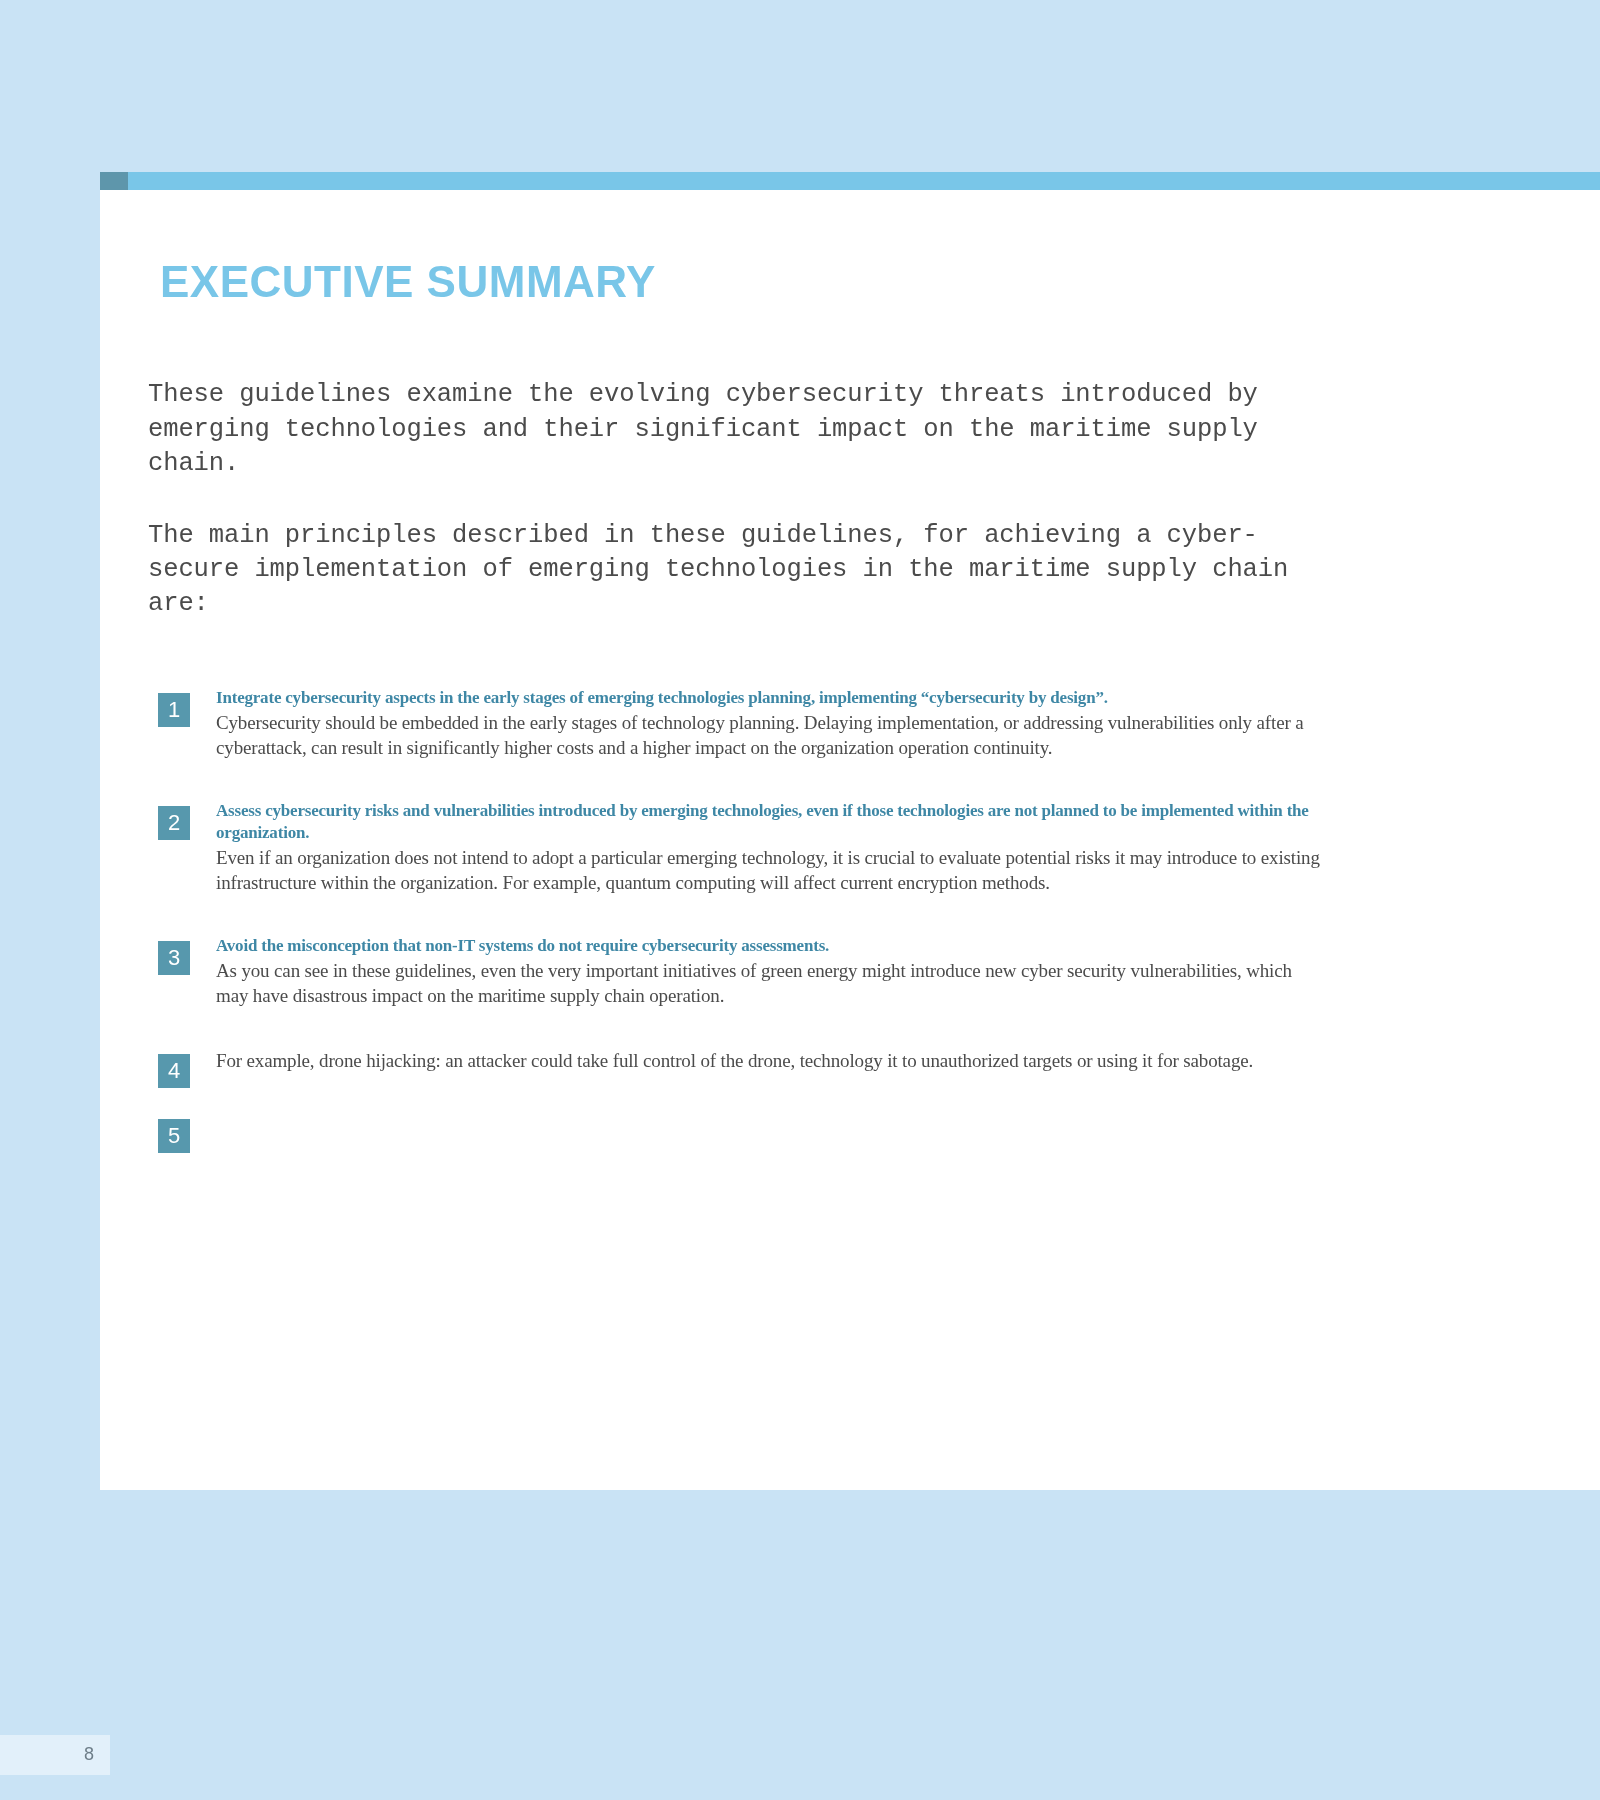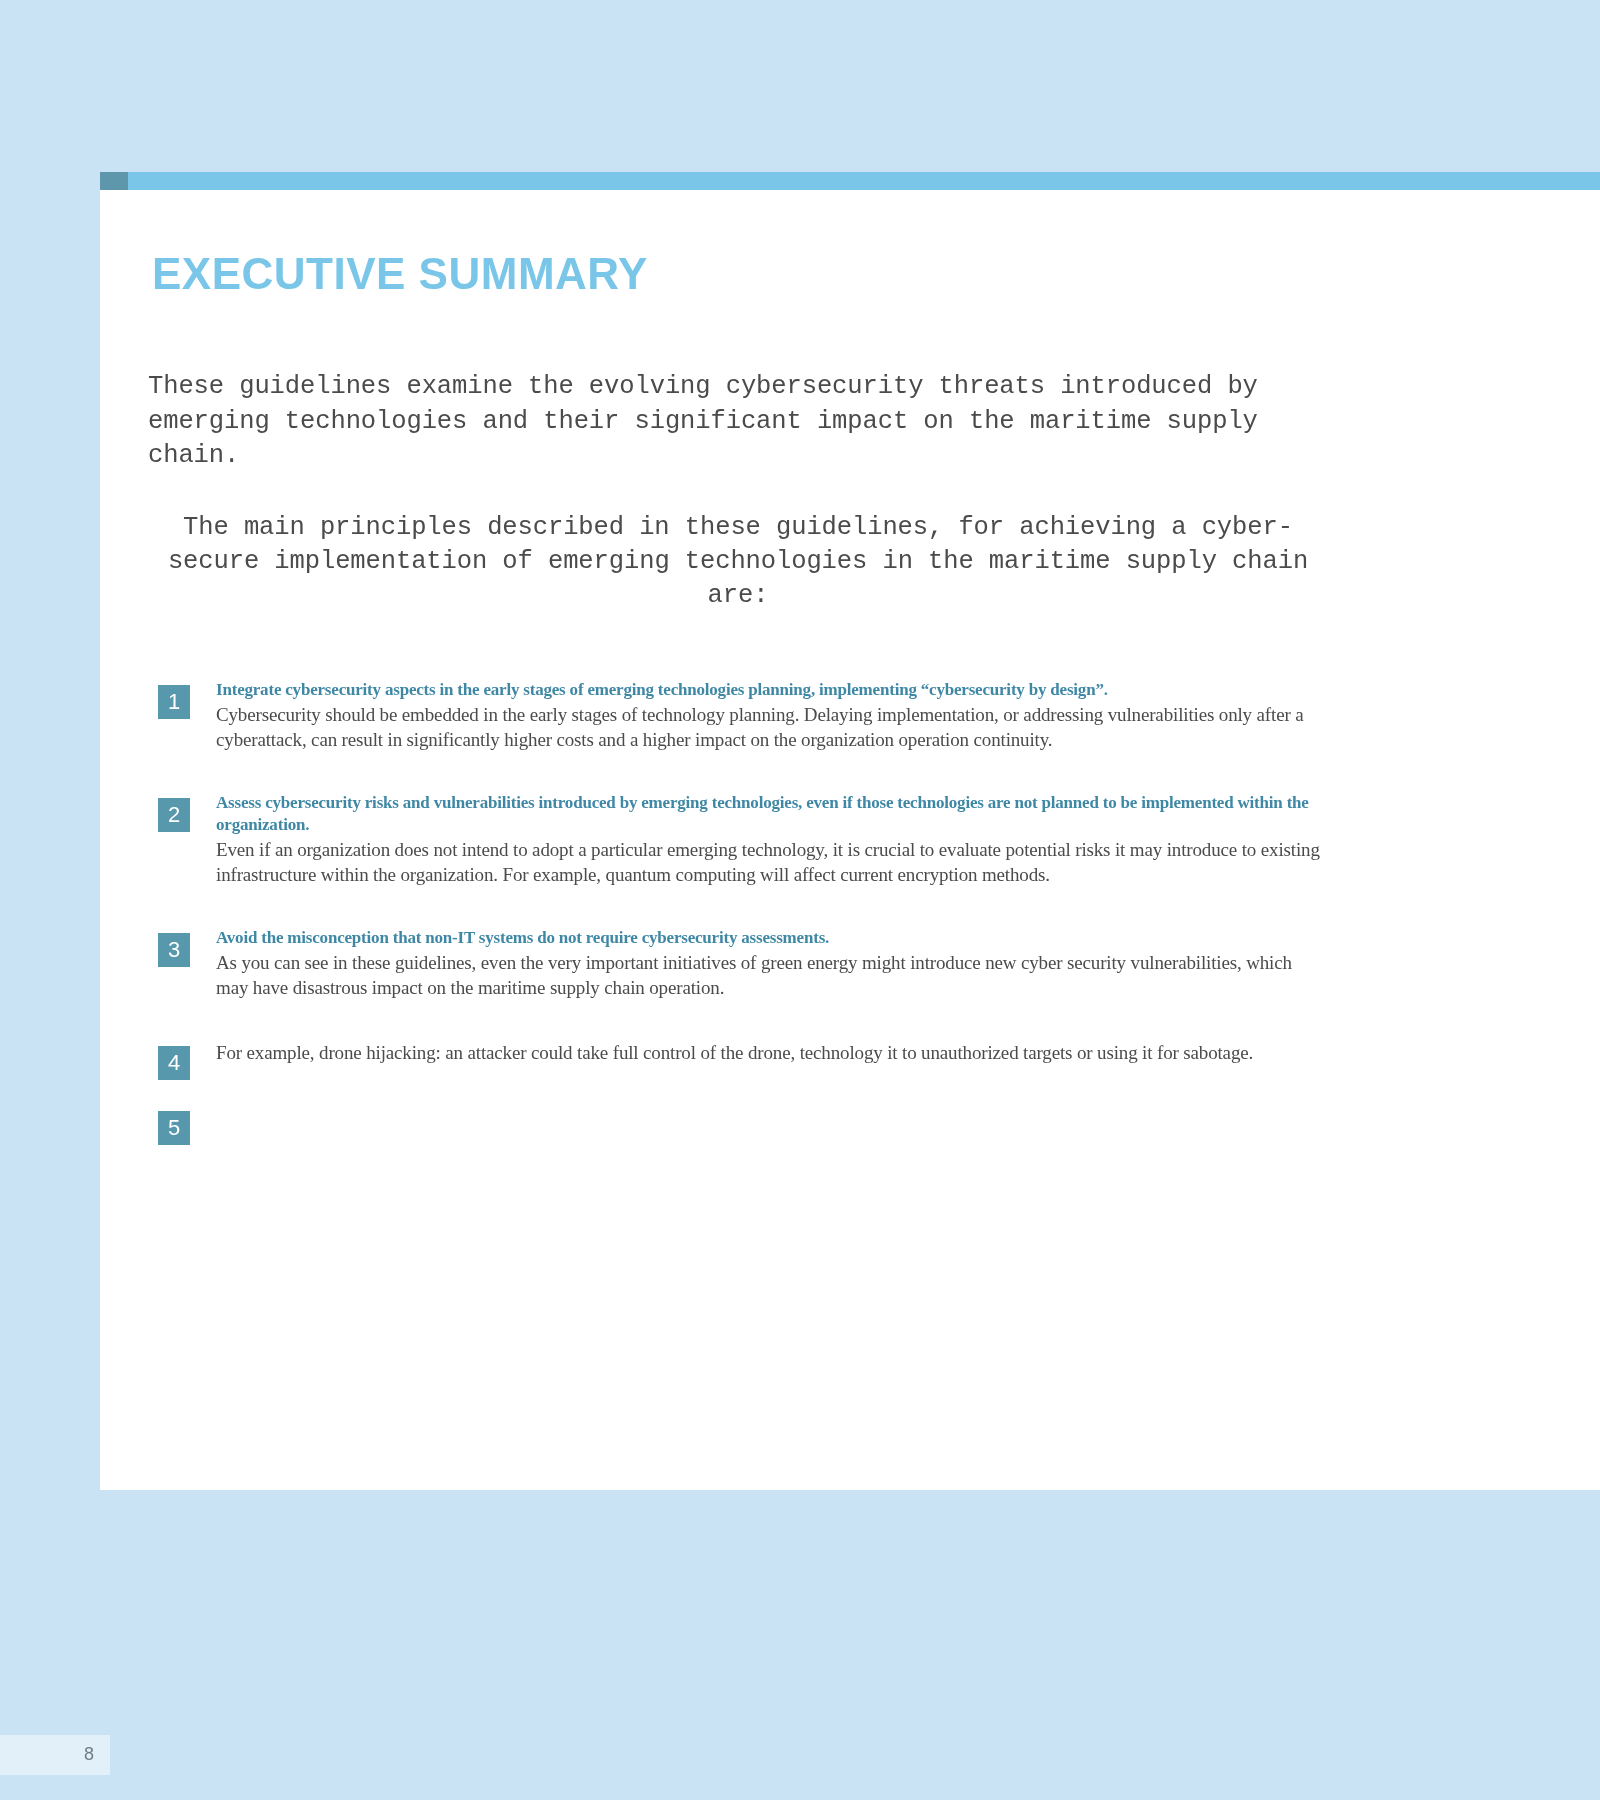--- a/index.html
+++ b/index.html
@@ -52,37 +52,37 @@
     top: 230px;
     width: 1180px;
   }
 
   .page-title {
     font-family: "Liberation Sans", sans-serif;
     font-weight: bold;
     font-size: 44px;
     letter-spacing: 0.5px;
     color: #79c6e8;
-    margin: 4px;
+    margin: 12px;
     padding-top: 16px;
     line-height: 1.1;
   }
 
   .intro {
     margin-top: 72px;
   }
   .intro p {
     margin: 0 0 38px 0;
     font-size: 25.5px;
     line-height: 1.34;
     color: #4b4b4b;
     font-family: Liberation Mono, monospace;
     letter-spacing: -0.1px;
   }
-  .intro p:last-child { margin-bottom: 0; text-align: center; }
+  .intro p:last-child { margin-bottom: 0; }
 
   
   .principles {
     margin-top: 66px;
   }
   .principle {
     position: relative;
     padding-left: 68px;
     margin-bottom: 40px;
   }

